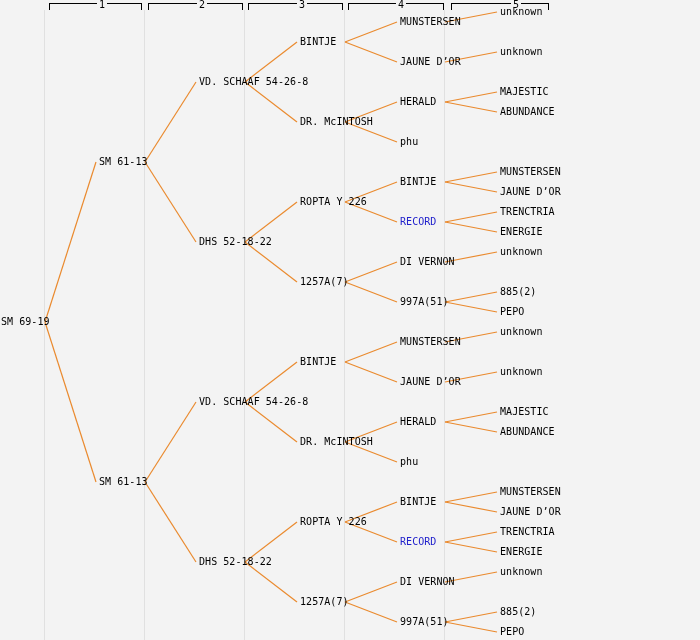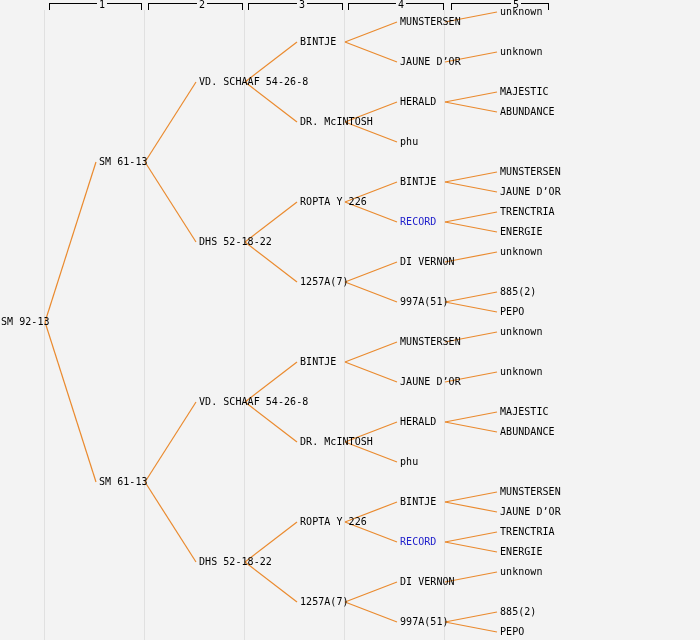--- a/index.html
+++ b/index.html
@@ -100,21 +100,21 @@
         <span class="gen-label" style="left: 53px;">3</span>
       </div>
       <div class="gen-header" style="left: 348px; width: 96px;">
         <span class="gen-label" style="left: 52px;">4</span>
       </div>
       <div class="gen-header" style="left: 451px; width: 98px;">
         <span class="gen-label" style="left: 64px;">5</span>
       </div>
     </div>
   <div id="nodes">
-      <span class="node" style="left: 1px; top: 316px;">SM 92-13</span>
+      <span class="node" style="left: 1px; top: 316px;">SM 69-19</span>
       <span class="node" style="left: 99px; top: 156px;">SM 61-13</span>
       <span class="node" style="left: 199px; top: 76px;">VD. SCHAAF 54-26-8</span>
       <span class="node" style="left: 199px; top: 236px;">DHS 52-18-22</span>
       <span class="node" style="left: 300px; top: 36px;">BINTJE</span>
       <span class="node" style="left: 300px; top: 116px;">DR. McINTOSH</span>
       <span class="node" style="left: 300px; top: 196px;">ROPTA Y 226</span>
       <span class="node" style="left: 300px; top: 276px;">1257A(7)</span>
       <span class="node" style="left: 400px; top: 16px;">MUNSTERSEN</span>
       <span class="node" style="left: 400px; top: 56px;">JAUNE D’OR</span>
       <span class="node" style="left: 400px; top: 96px;">HERALD</span>

